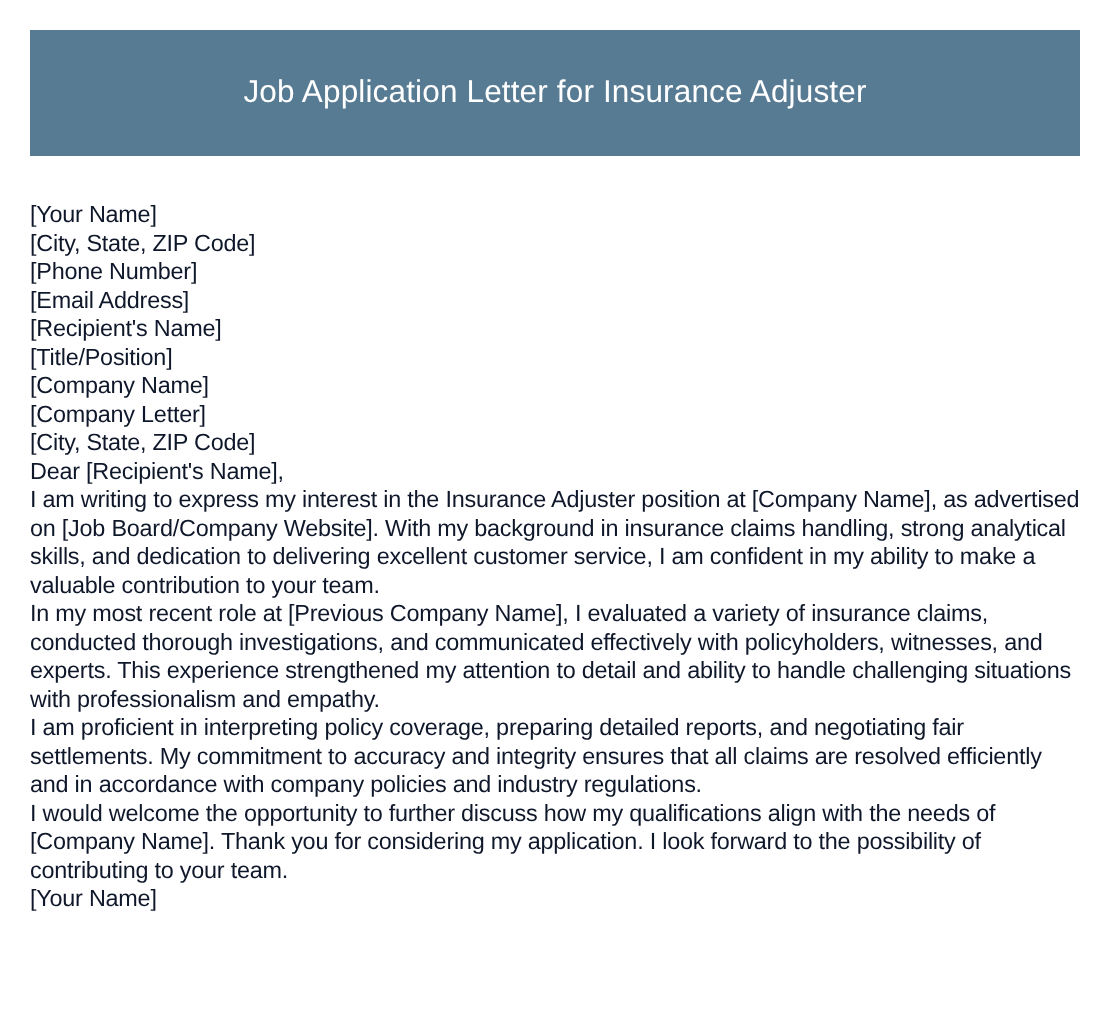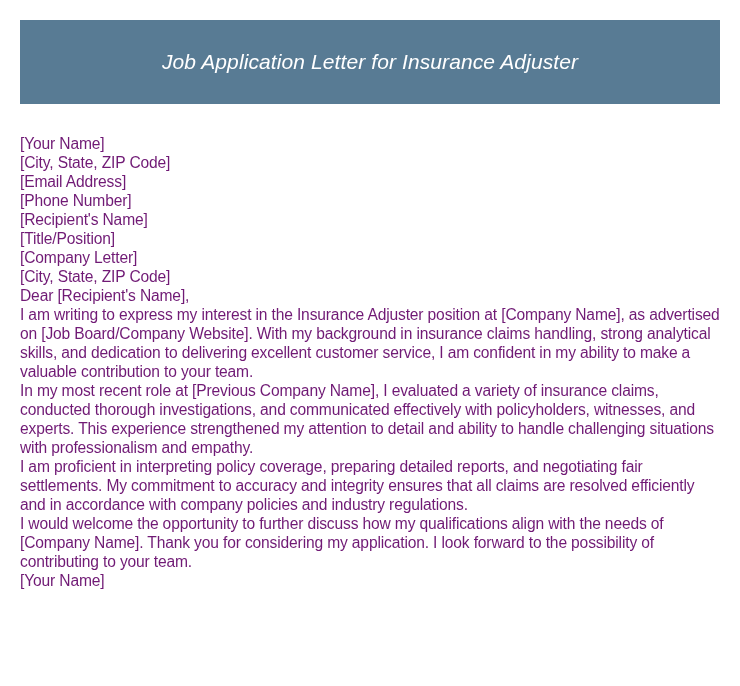--- a/index.html
+++ b/index.html
@@ -24,53 +24,53 @@
     display: flex;
     align-items: center;
     justify-content: center;
   }
   .banner-title {
     color: #ffffff;
     font-size: 21px;
     font-weight: normal;
     letter-spacing: 0.1px;
     margin: 0;
-    font-style: italic;
   }
   .letter {
     position: absolute;
     left: 20px;
     top: 134px;
     width: 700px;
-    color: #701a75;
+    color: #0f172a;
     font-size: 15.6px;
     line-height: 19px;
   }
   .letter p {
     margin: 0;
     letter-spacing: -0.15px;
   }
 </style>
 </head>
 <body>
 
 <div class="banner">
   <h1 class="banner-title">Job Application Letter for Insurance Adjuster</h1>
 </div>
 
 <div class="letter">
   <div>
     <p>[Your Name]</p>
     <p>[City, State, ZIP Code]</p>
+    <p>[Phone Number]</p>
     <p>[Email Address]</p>
-    <p>[Phone Number]</p>
   </div>
   <div>
     <p>[Recipient's Name]</p>
     <p>[Title/Position]</p>
+    <p>[Company Name]</p>
     <p>[Company Letter]</p>
     <p>[City, State, ZIP Code]</p>
   </div>
   <p>Dear [Recipient's Name],</p>
   <p>I am writing to express my interest in the Insurance Adjuster position at [Company Name], as advertised on [Job Board/Company Website]. With my background in insurance claims handling, strong analytical skills, and dedication to delivering excellent customer service, I am confident in my ability to make a valuable contribution to your team.</p>
   <p>In my most recent role at [Previous Company Name], I evaluated a variety of insurance claims, conducted thorough investigations, and communicated effectively with policyholders, witnesses, and experts. This experience strengthened my attention to detail and ability to handle challenging situations with professionalism and empathy.</p>
   <p>I am proficient in interpreting policy coverage, preparing detailed reports, and negotiating fair settlements. My commitment to accuracy and integrity ensures that all claims are resolved efficiently and in accordance with company policies and industry regulations.</p>
   <p>I would welcome the opportunity to further discuss how my qualifications align with the needs of [Company Name]. Thank you for considering my application. I look forward to the possibility of contributing to your team.</p>
   <p>[Your Name]</p>
 </div>

